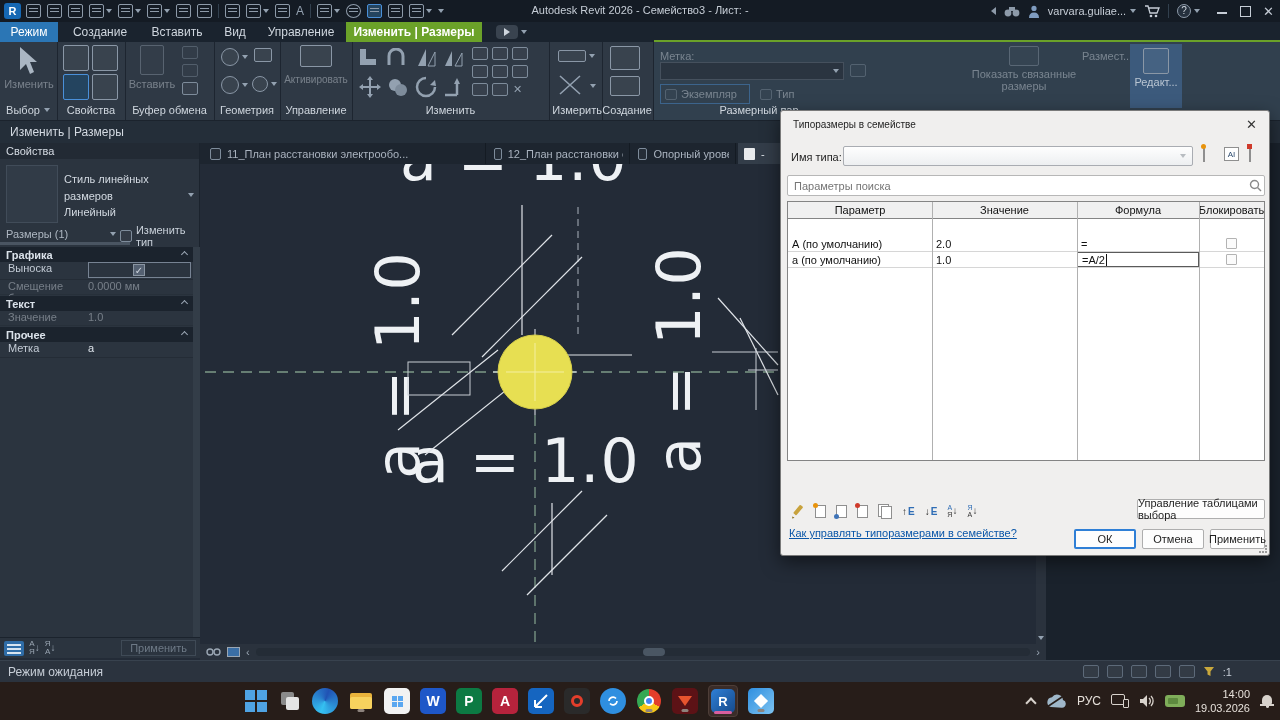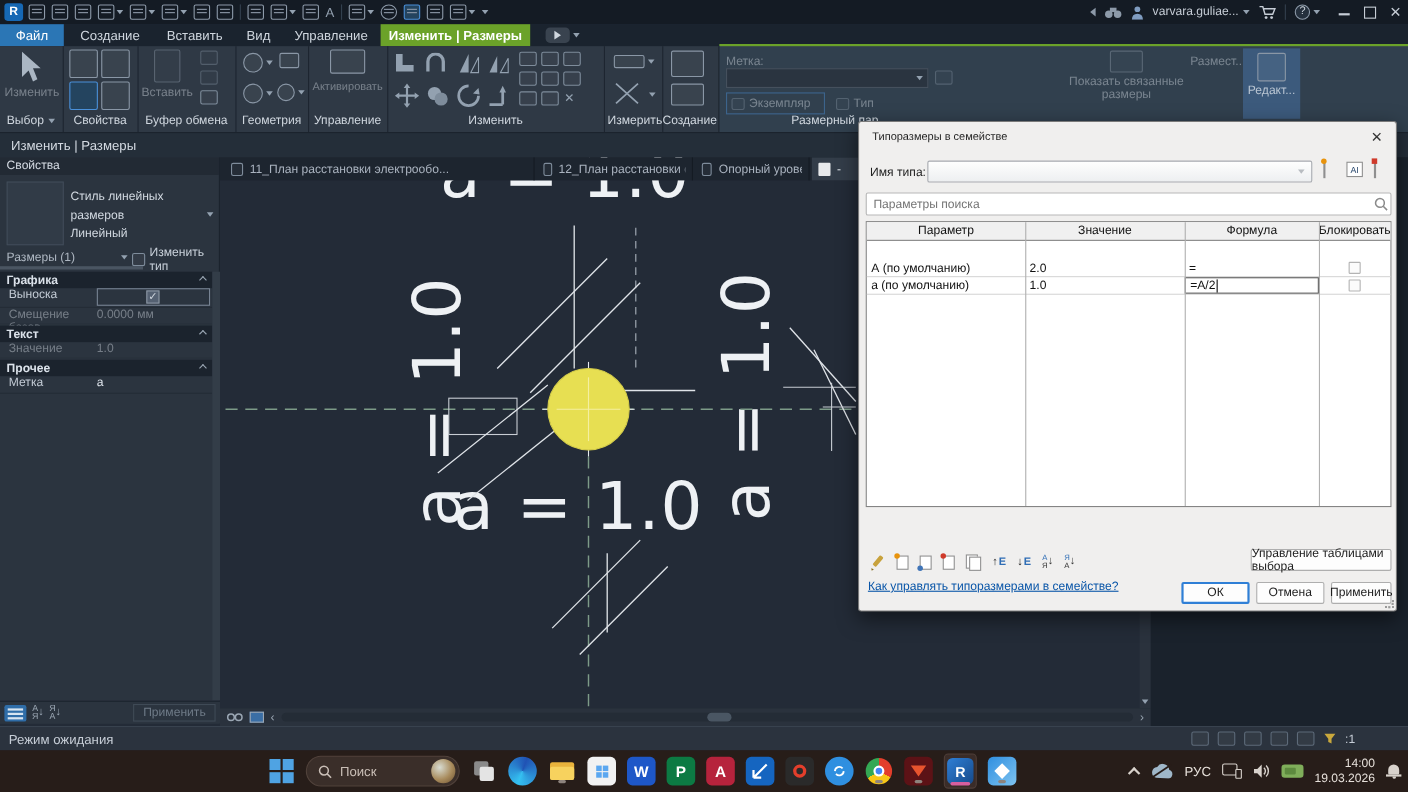--- a/index.html
+++ b/index.html
@@ -75,20 +75,21 @@
         </span>
       <span class="qi" style="border-radius:50%"></span>
       <span class="qi" style="border-color:#4a90d9;background:#24445f"></span>
       <span class="qi"></span>
       <span class="flex" style="gap:2px">
           <span class="qi"></span>
           <span class="car"></span>
         </span>
       <span class="car"></span>
     </div>
+    <div class="abs" style="left:0;right:0;top:4px;text-align:center;font-size:11px;color:#c6cdd6">Autodesk Revit 2026 - Семейство3 - Лист: -</div>
 
     <div class="abs flex" style="right:6px;top:0;height:22px;gap:8px">
       <span style="width:0;height:0;border-top:4px solid transparent;border-bottom:4px solid transparent;border-right:5px solid #8d9aa9"></span>
       <svg width="16" height="12" viewBox="0 0 16 12">
           <circle cx="4" cy="8" r="3.4" fill="#8d9aa9"></circle>
           <circle cx="12" cy="8" r="3.4" fill="#8d9aa9"></circle>
           <rect x="5" y="2" width="6" height="4" fill="#8d9aa9"></rect>
         </svg>
       <svg width="12" height="13" viewBox="0 0 12 13">
           <circle cx="6" cy="3.4" r="2.6" fill="#7f9cc0"></circle>
@@ -111,21 +112,21 @@
       <span style="width:12px;height:12px;position:relative;margin-left:8px">
           <span style="position:absolute;left:1px;right:1px;bottom:3px;height:2px;background:#c6cdd6"></span>
         </span>
       <span style="width:11px;height:11px;border:1.5px solid #c6cdd6;margin-left:4px"></span>
       <span style="margin-left:4px;color:#c6cdd6;font-size:13px">✕</span>
     </div>
   </div>
 
   <div class="abs" style="left:0;top:22px;width:1280px;height:20px;background:#1a232e">
     <div class="abs flex" style="left:0;top:0;height:20px;width:58px;background:#2b76b5;color:#fff;justify-content:center;font-size:12px">
-        <span>Файл</span>
+        <span>Режим</span>
       </div>
     <div class="abs flex" style="left:60px;top:0;height:20px;width:80px;justify-content:center">
         <span>Создание</span>
       </div>
     <div class="abs flex" style="left:142px;top:0;height:20px;width:70px;justify-content:center">
         <span>Вставить</span>
       </div>
     <div class="abs flex" style="left:214px;top:0;height:20px;width:42px;justify-content:center">
         <span>Вид</span>
       </div>
@@ -550,28 +551,20 @@
   </div>
 
   <div class="abs" style="left:0;top:682px;width:1280px;height:38px;background:#271d19">
     <div class="abs flex" style="left:244px;top:0;height:38px;gap:10px">
       <span style="width:24px;height:24px;display:grid;grid-template-columns:10px 10px;grid-gap:2px;place-content:center">
           <span style="width:10px;height:10px;background:#4fa3e3"></span>
           <span style="width:10px;height:10px;background:#4fa3e3"></span>
           <span style="width:10px;height:10px;background:#4fa3e3"></span>
           <span style="width:10px;height:10px;background:#4fa3e3"></span>
         </span>
-      <span class="flex" style="width:140px;height:28px;border-radius:14px;background:#3a2e29;border:1px solid #51423b;padding:0 3px 0 10px;gap:7px">
-        <svg width="13" height="13" viewBox="0 0 13 13">
-            <circle cx="5.5" cy="5.5" r="4" fill="none" stroke="#c9beb6" stroke-width="1.4"></circle>
-            <line x1="8.5" y1="8.5" x2="12" y2="12" stroke="#c9beb6" stroke-width="1.4"></line>
-          </svg>
-        <span style="color:#c9beb6;font-size:12px;flex:1">Поиск</span>
-        <span style="width:22px;height:22px;border-radius:50%;background:radial-gradient(circle at 35% 35%,#d8dcd2,#a88b5c 55%,#6b4f30)"></span>
-      </span>
       <span style="position:relative;width:24px;height:24px">
           <span style="position:absolute;left:3px;top:3px;width:13px;height:13px;background:#8a8a8a;border-radius:2px"></span>
           <span style="position:absolute;left:8px;top:8px;width:13px;height:13px;background:#e4e4e4;border-radius:2px"></span>
         </span>
       <span class="tb-ic" style="background:conic-gradient(from 200deg,#35c1f1,#2052b4,#35c1f1);border-radius:50%"></span>
       <span style="position:relative;width:26px;height:26px">
           <span style="position:absolute;left:2px;top:5px;width:22px;height:16px;background:#e9b33c;border-radius:2px"></span>
           <span style="position:absolute;left:2px;top:9px;width:22px;height:12px;background:#f7d25e;border-radius:2px"></span>
           <span class="runline"></span>
         </span>

